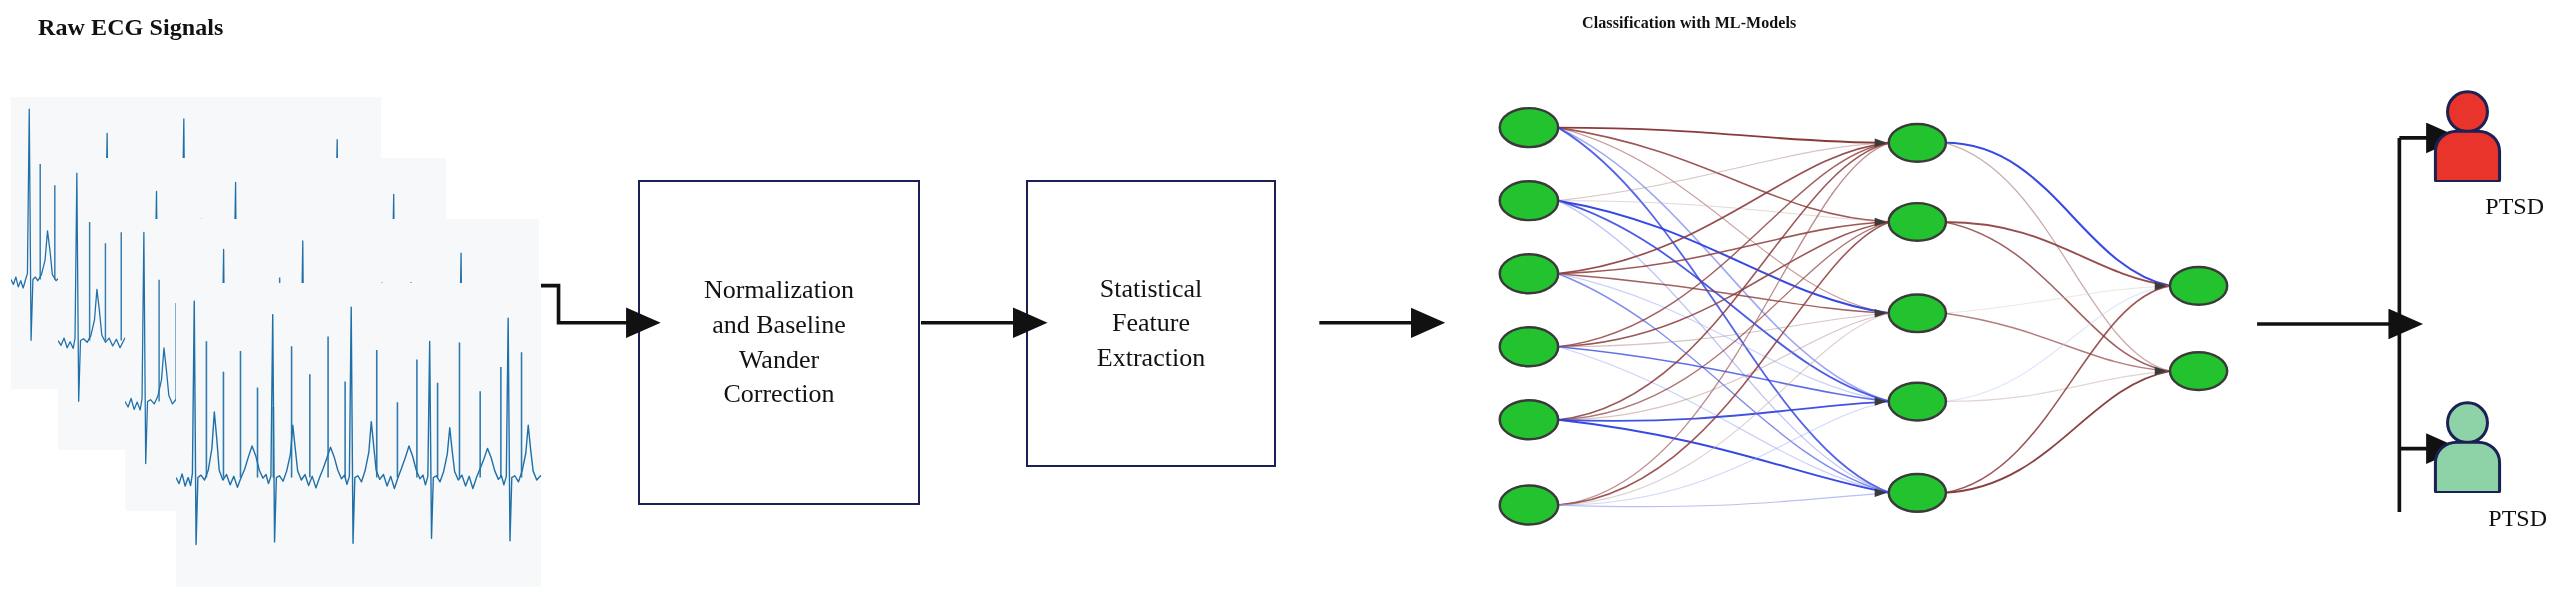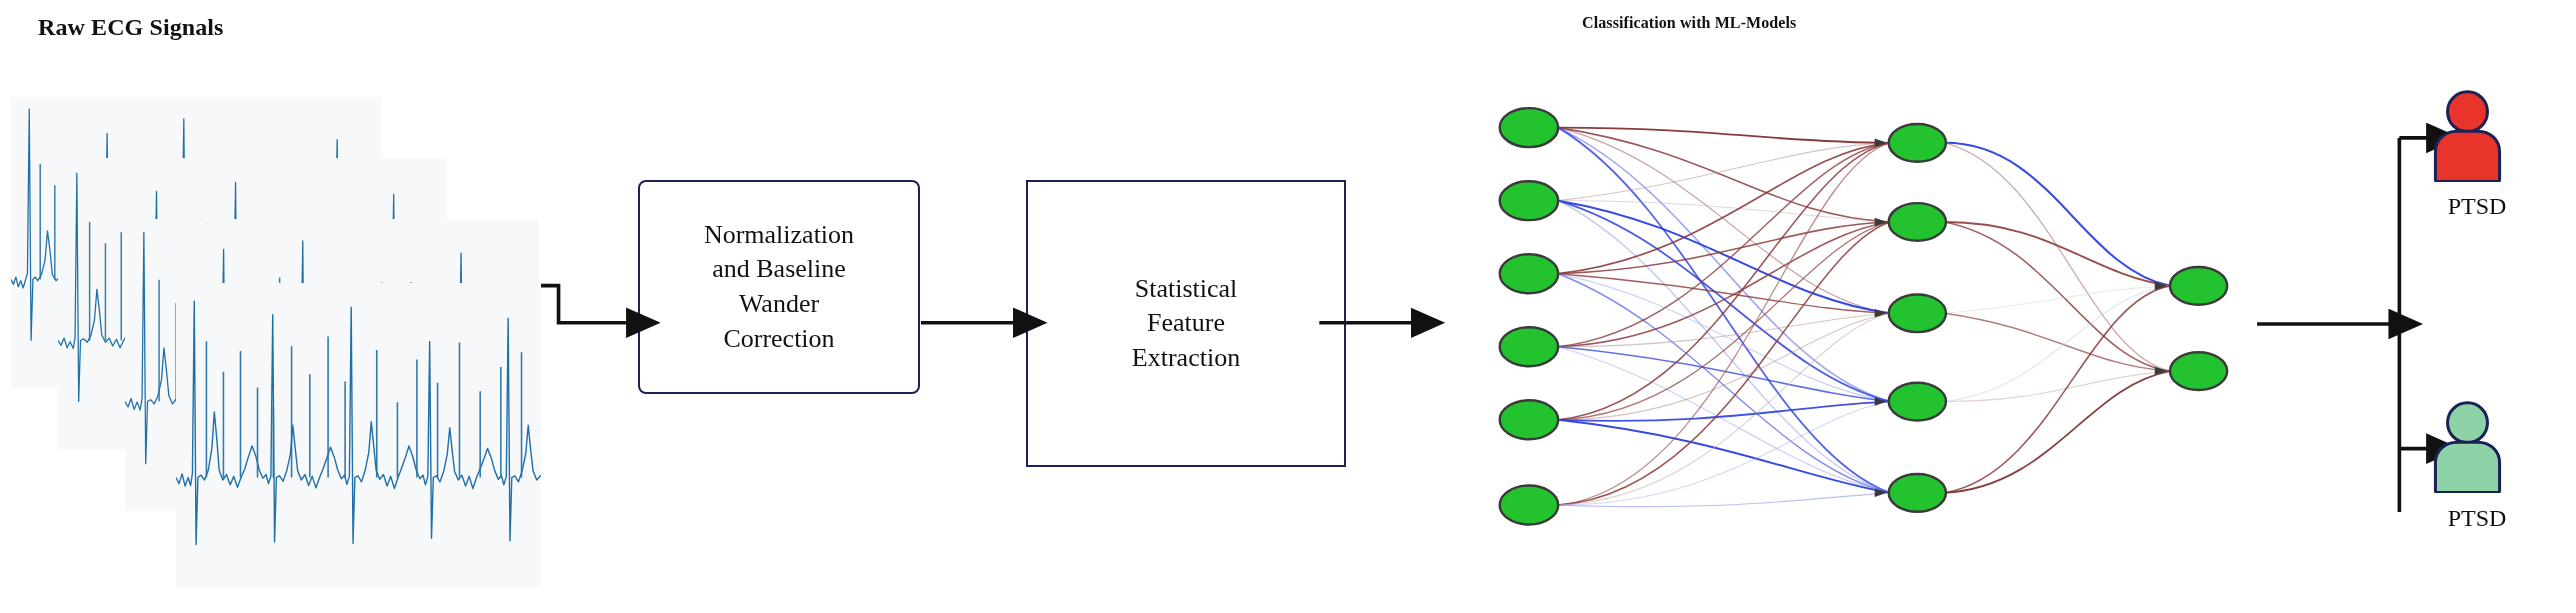--- a/index.html
+++ b/index.html
@@ -18,34 +18,34 @@
   
   .ecg-stack{position:absolute;left:0px;top:85px;width:578px;height:523px;}
   .ecg-card{position:absolute;background:#f7f8f9;overflow:hidden;}
   .ecg-card svg{display:block;width:100%;height:100%;}
 
   
   .proc-box{position:absolute;border:2.4px solid #1b2154;background:#ffffff;
             display:flex;align-items:center;justify-content:center;box-sizing:border-box;}
   .proc-box .label{font-size:26px;line-height:1.33;color:#121212;text-align:center;
                    white-space:pre-line;font-family:"Liberation Serif","DejaVu Serif",serif;}
-  #box-norm{left:638px;top:168px;width:282px;height:214px;border-radius:8px;}
-  #box-feat{left:1026px;top:168px;width:320px;height:287px;}
+  #box-norm{left:638px;top:168px;width:282px;height:325px;}
+  #box-feat{left:1026px;top:168px;width:250px;height:287px;}
 
   
   .conn{position:absolute;left:0;top:0;width:2576px;height:613px;pointer-events:none;}
 
   
   .nn{position:absolute;left:1485px;top:73px;width:749px;height:487px;}
   .nn svg{display:block;}
 
   
   .person{position:absolute;}
   .person svg{display:block;}
-  .person-label{position:absolute;font-size:24px;color:#111111;text-align:center;
+  .person-label{position:absolute;font-size:24px;color:#111111;text-align:right;
                 white-space:nowrap;font-family:"Liberation Serif","DejaVu Serif",serif;}
   #person-ptsd{left:2428px;top:78px;}
   #label-ptsd{left:2410px;top:181px;width:134px;}
   #person-kont{left:2428px;top:389px;}
   #label-kont{left:2407px;top:493px;width:140px;}
 </style>
 </head>
 <body>
 
 <div class="stage">

